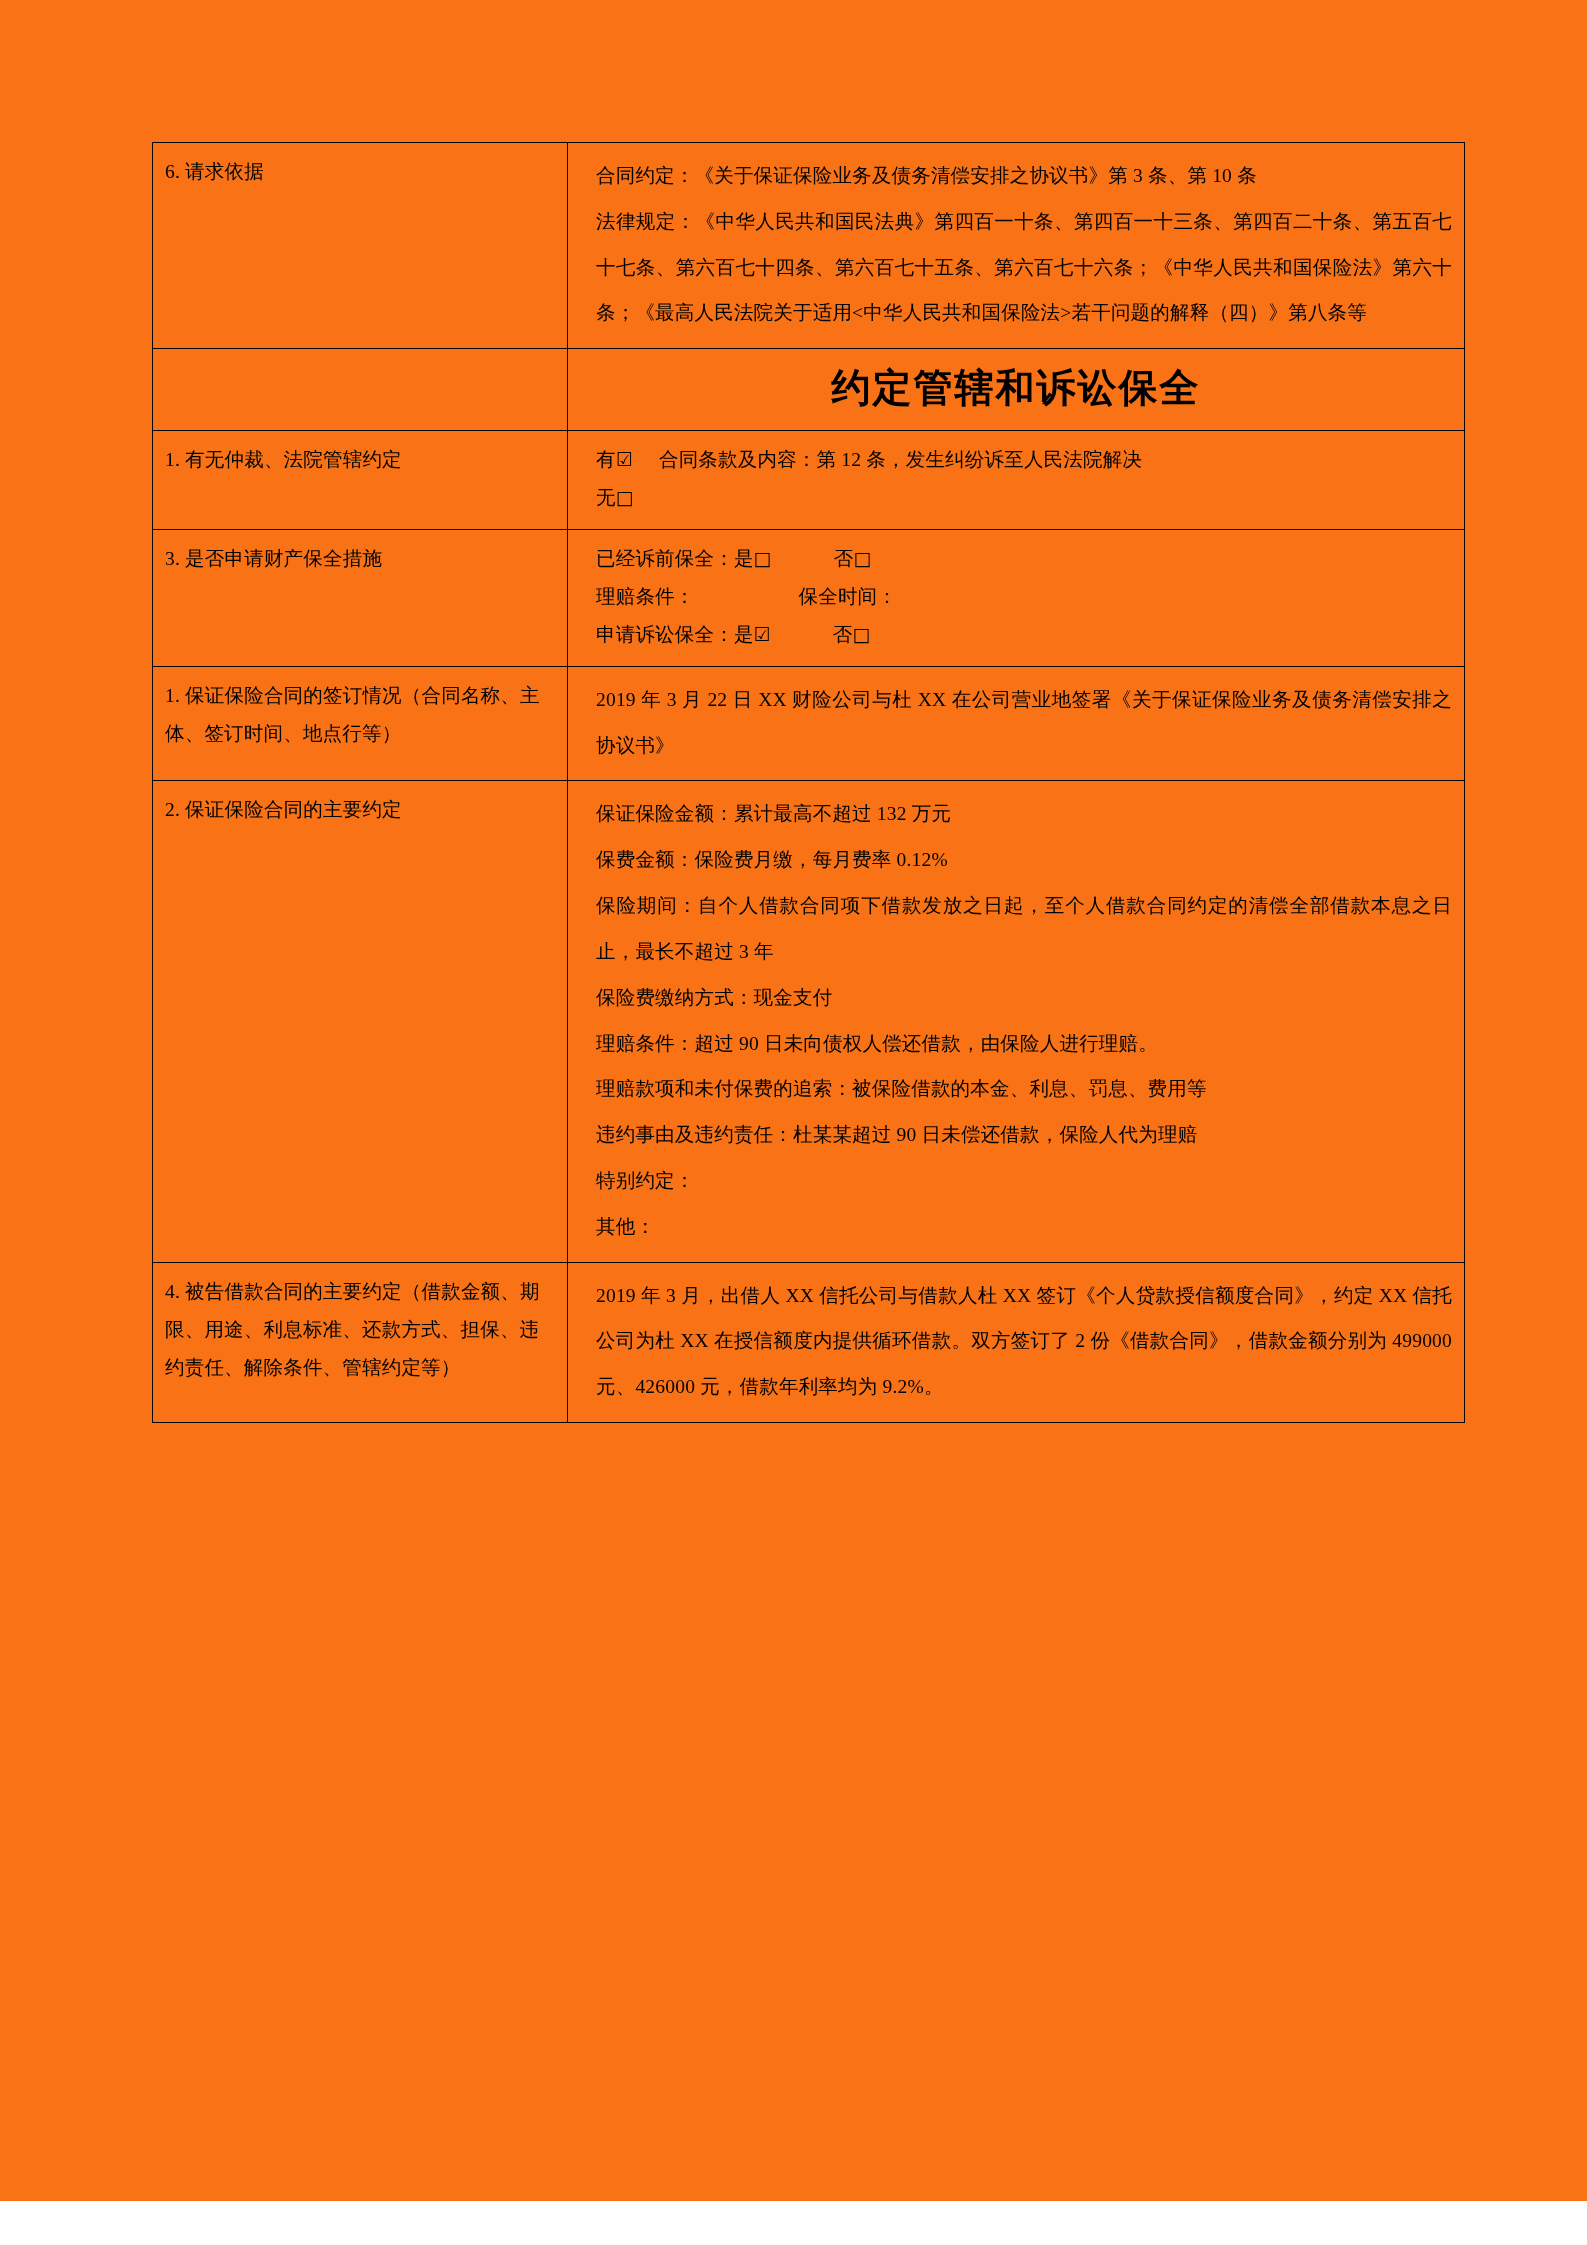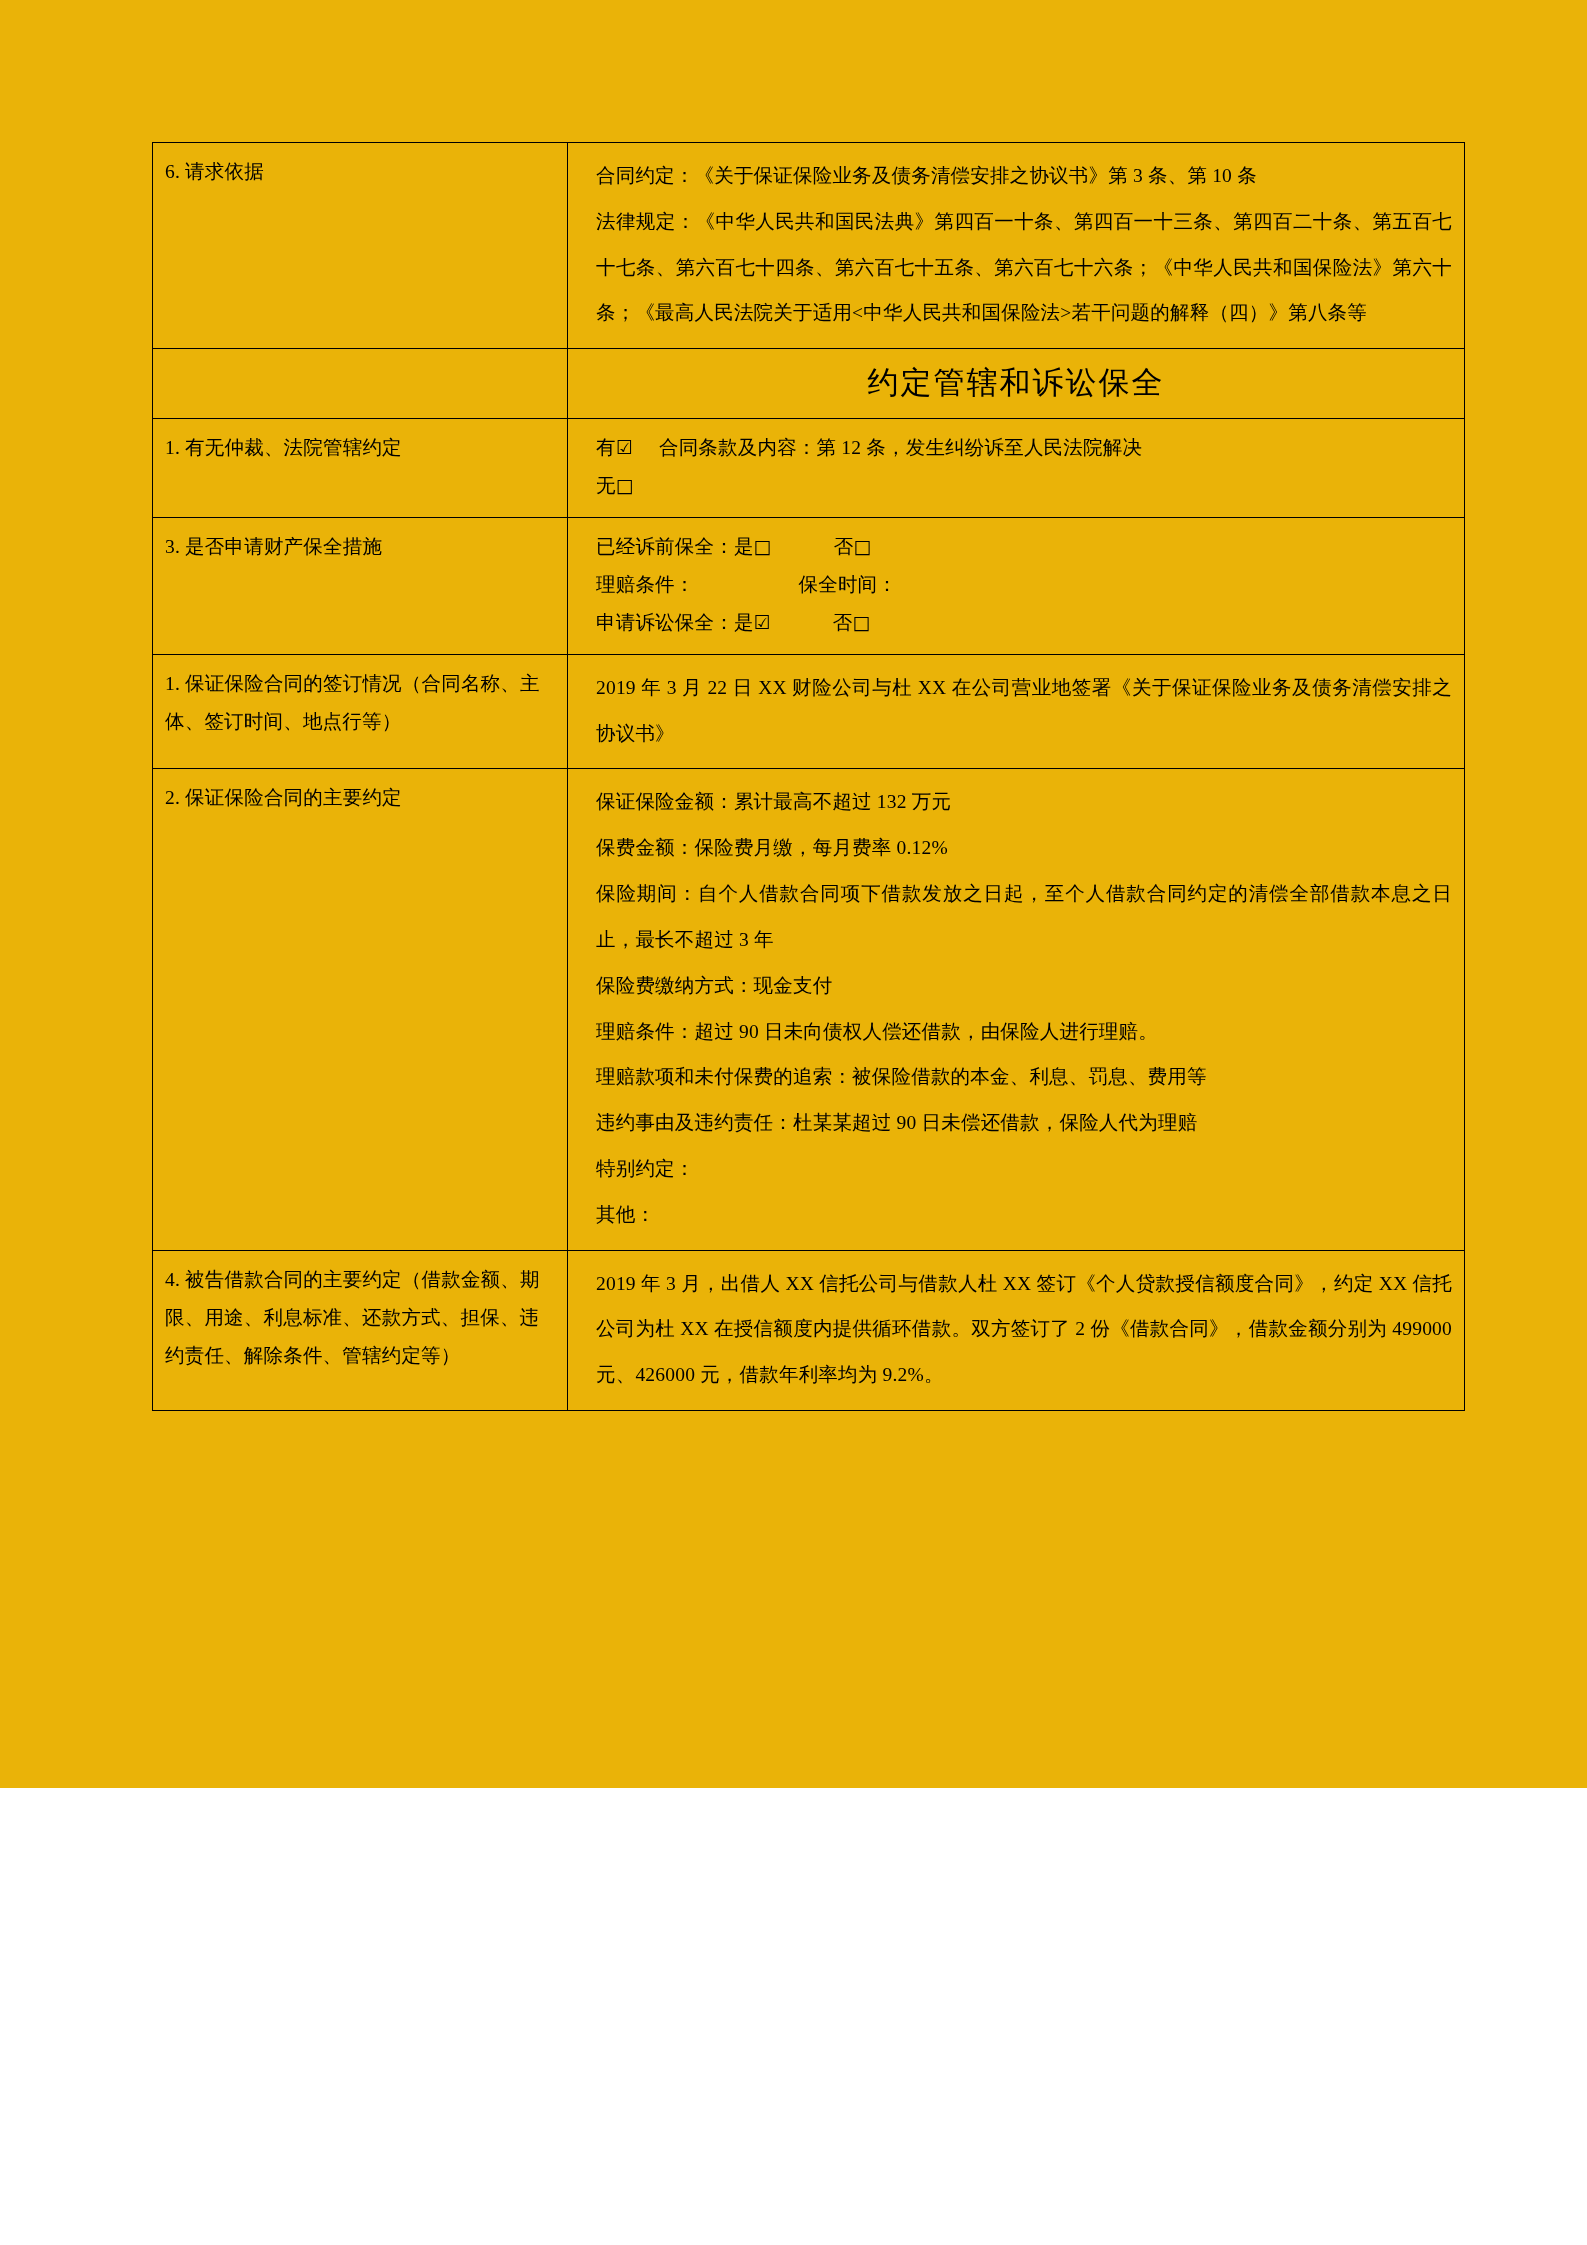--- a/index.html
+++ b/index.html
@@ -12,22 +12,22 @@
     height: 2245px;
     font-family: "Liberation Serif", "DejaVu Serif", serif;
     color: #000000;
     position: relative;
     overflow: hidden;
   }
   .page {
     position: absolute;
     left: 0; top: 0;
     width: 1587px;
-    height: 1788px;
-    background: #eab308;
+    height: 2201px;
+    background: #f97316;
   }
   .doc-table {
     position: absolute;
     left: 152px;
     top: 142px;
     width: 1286px;
     border-collapse: collapse;
     table-layout: fixed;
   }
   .doc-table td {
@@ -55,22 +55,22 @@
     line-height: 1.95;
   }
   .section-head-cell {
     text-align: center;
     vertical-align: middle;
     padding-top: 34px;
     padding-bottom: 34px;
   }
   .section-head {
     font-family: "DejaVu Sans", "Liberation Sans", sans-serif;
-    font-weight: normal;
-    font-size: 31px;
+    font-weight: bold;
+    font-size: 39px;
     letter-spacing: 2px;
     line-height: 1.5;
   }
   .sec-head-row td { border: 1px solid #000; }
   .chk { font-family: "DejaVu Sans", sans-serif; font-size: 19px; }
   .gap-sm { display: inline-block; width: 26px; }
   .gap-md { display: inline-block; width: 62px; }
   .gap-lg { display: inline-block; width: 104px; }
   .nowrapline { white-space: nowrap; }
 </style>

